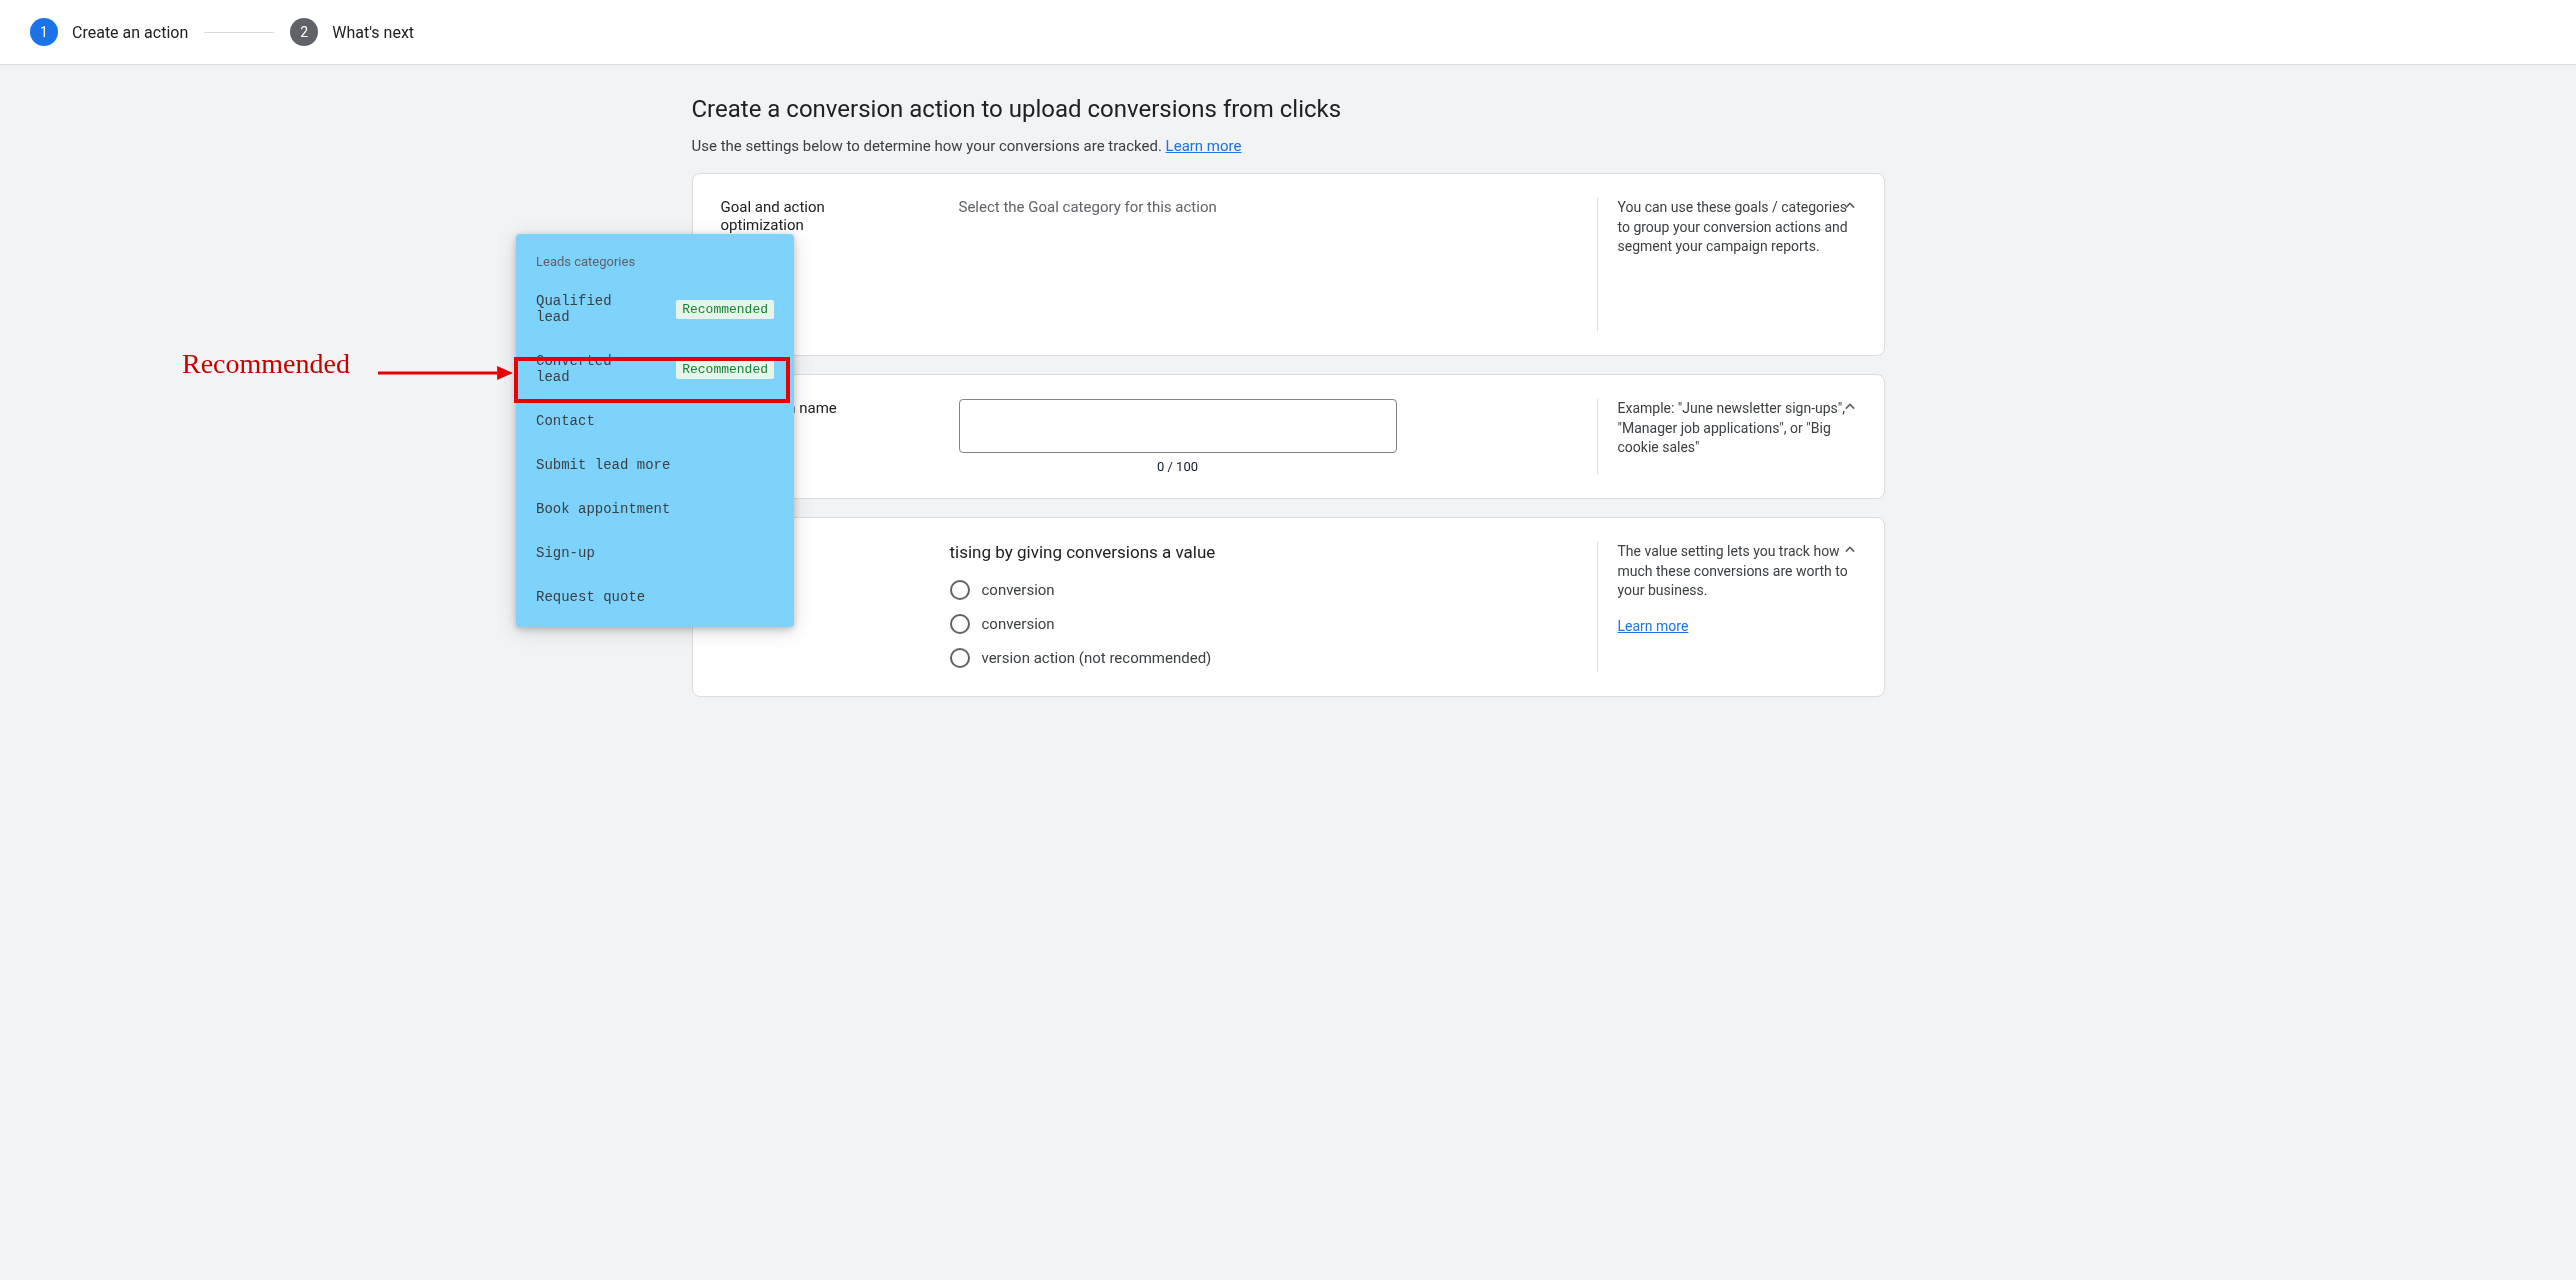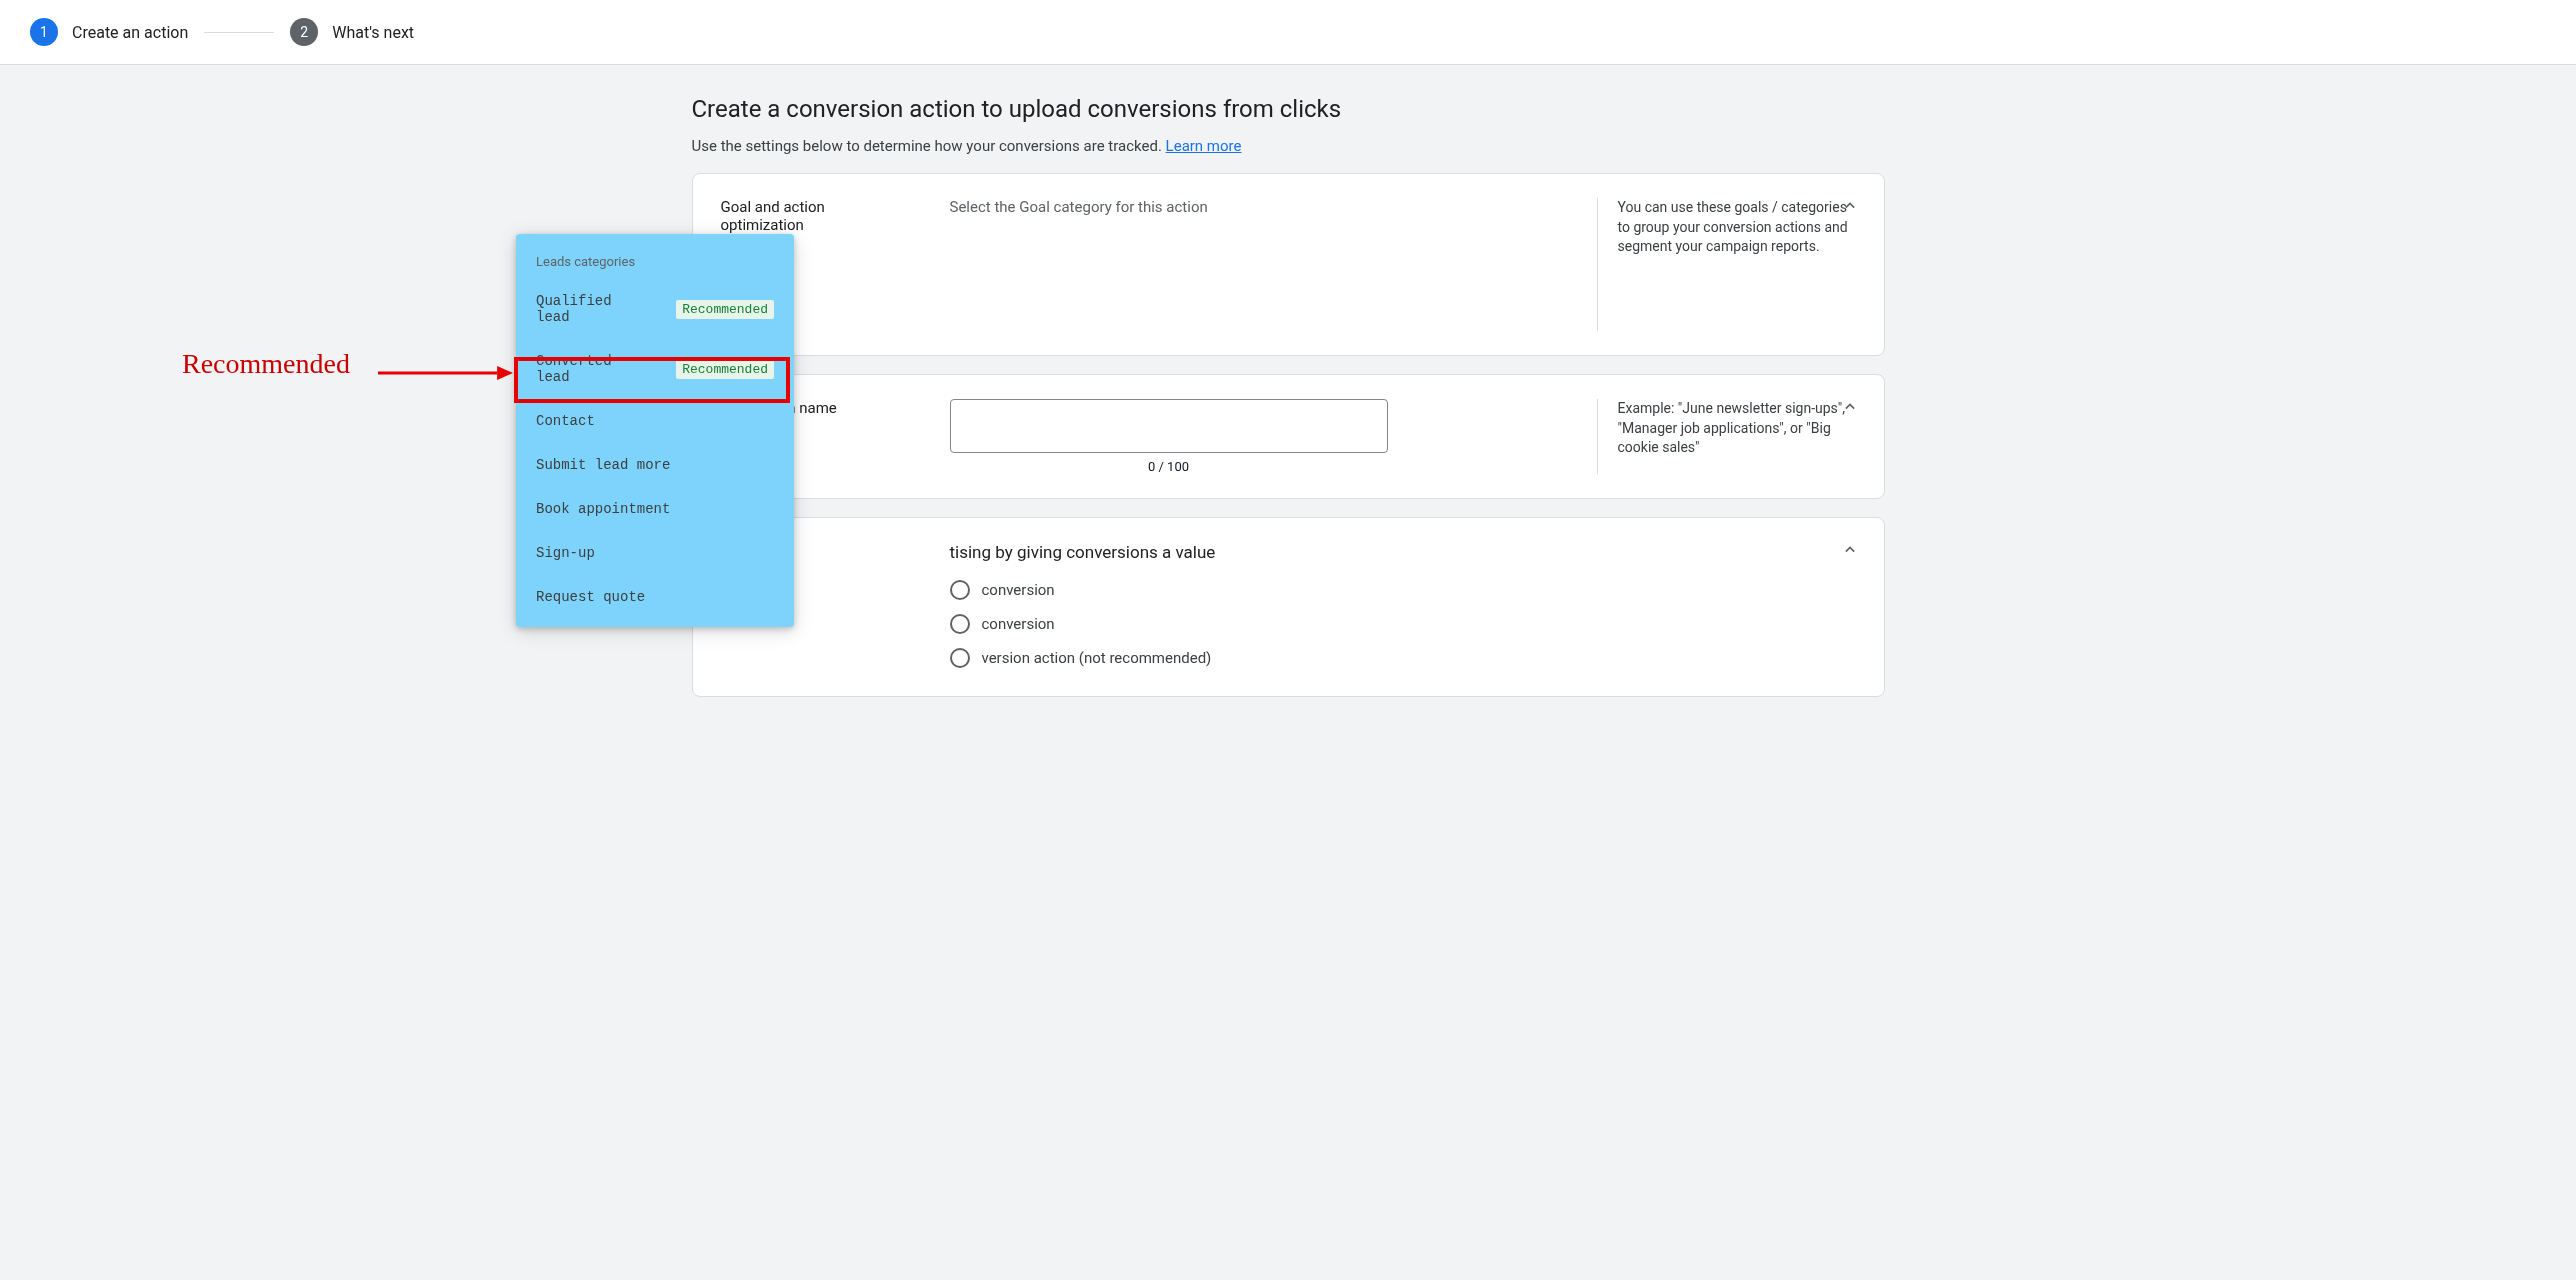--- a/index.html
+++ b/index.html
@@ -67,20 +67,21 @@
     text-decoration: underline;
   }
   .card {
     background: #fff;
     border: 1px solid #dadce0;
     border-radius: 8px;
     padding: 24px 28px;
     margin-bottom: 18px;
     display: flex;
     position: relative;
+    gap: 9px;
   }
   .card-left {
     width: 229px;
     flex-shrink: 0;
     font-size: 15px;
     color: #202124;
   }
   .card-center {
     flex: 1;
     padding-right: 30px;
@@ -256,20 +257,24 @@
           </div>
           <div style="display:flex;align-items:center;gap:12px;font-size:15px;color:#3c4043;margin-bottom:14px;">
             <div class="radio-circle"></div>
             <span>conversion</span>
           </div>
           <div style="display:flex;align-items:center;gap:12px;font-size:15px;color:#3c4043;margin-bottom:4px;">
             <div class="radio-circle"></div>
             <span>version action (not recommended)</span>
           </div>
         </div>
+        <div class="card-right">
+          <div>The value setting lets you track how much these conversions are worth to your business.</div>
+          <a href="#">Learn more</a>
+        </div>
       </div>
       <div class="chevron">
         <svg width="20" height="20" viewBox="0 0 24 24">
             <path d="M7 14l5-5 5 5" stroke="#5f6368" stroke-width="2" fill="none"></path>
           </svg>
       </div>
     </div>
 
   </div>
 

